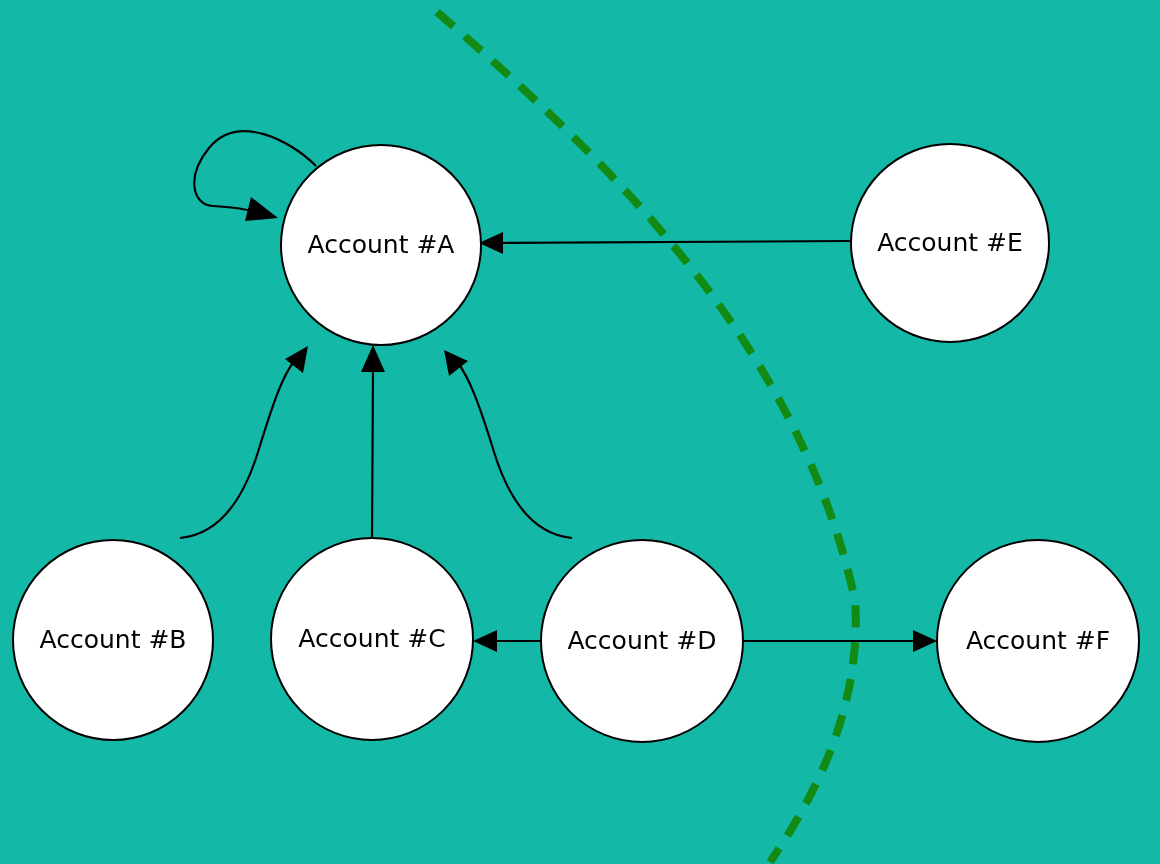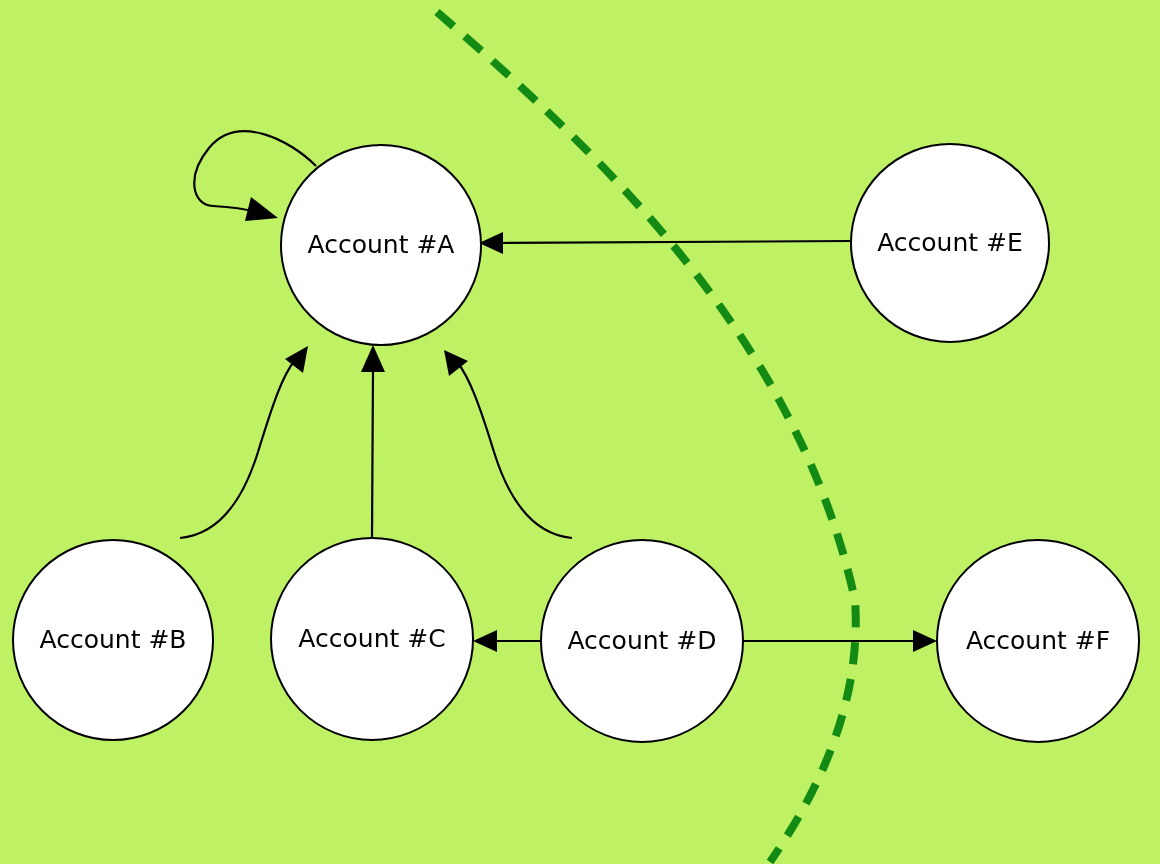--- a/index.html
+++ b/index.html
@@ -48,21 +48,21 @@
   .boundary-curve {
     fill: none;
     stroke-width: 8;
     stroke-linecap: butt;
     stroke-dasharray: 22 15;
   }
 </style>
 </head>
 <body>
 
-<div id="canvas-wrap" style="background: #bef264;">
+<div id="canvas-wrap" style="background: #14b8a6;">
   <svg id="diagram-svg" viewBox="0 0 1160 864" xmlns="http://www.w3.org/2000/svg">
 
     <path id="boundary-path" class="boundary-curve" d="M 437 12 C 620 170, 800 350, 855 600 C 862 700, 820 790, 770 862" stroke="#138a13" stroke-width="8" stroke-dasharray="22 15"></path>
 
     <g>
       <path class="edge-line" d="M 316 166 C 290 140, 238 113, 209 148 C 186 176, 192 205, 213 206 C 231 207, 246 209, 256 212" stroke="#000000"></path>
       <polygon class="arrow-head" points="278,218 245,221 251,197" fill="#000000"></polygon>
     </g>
 
     <g>

